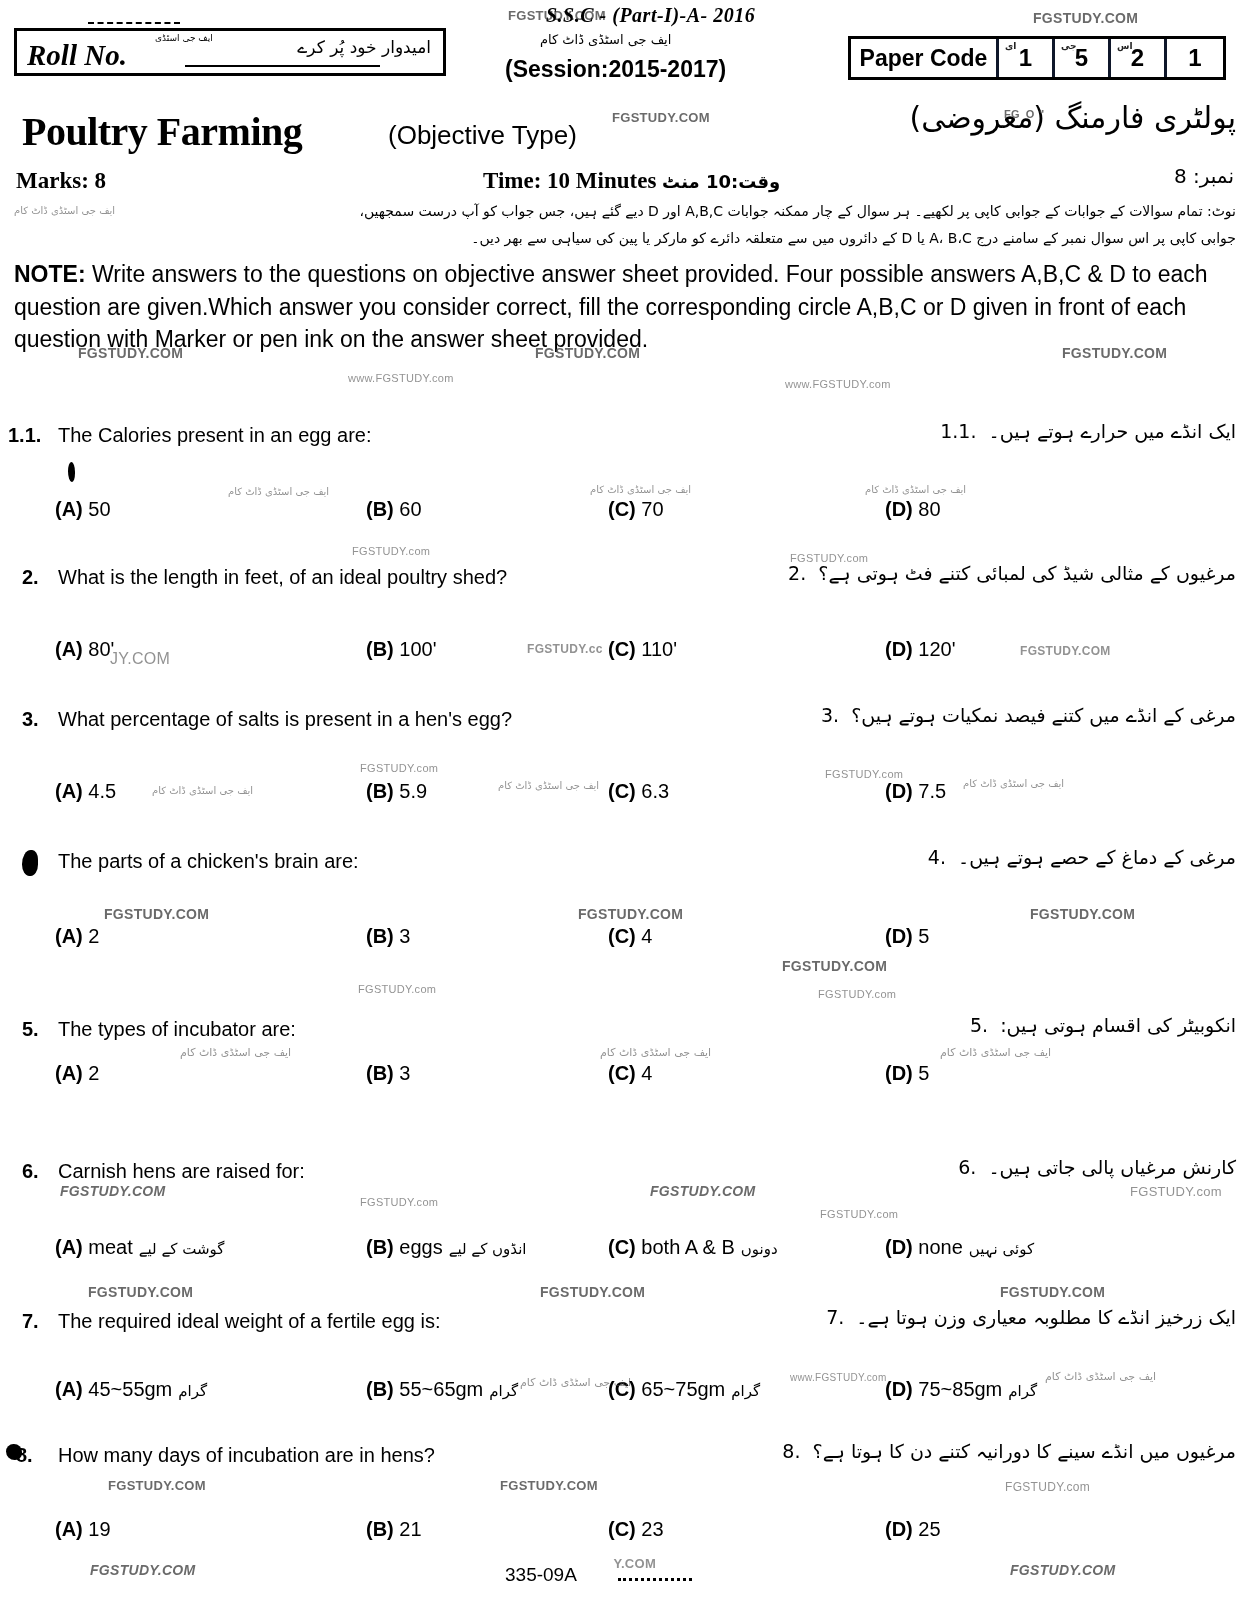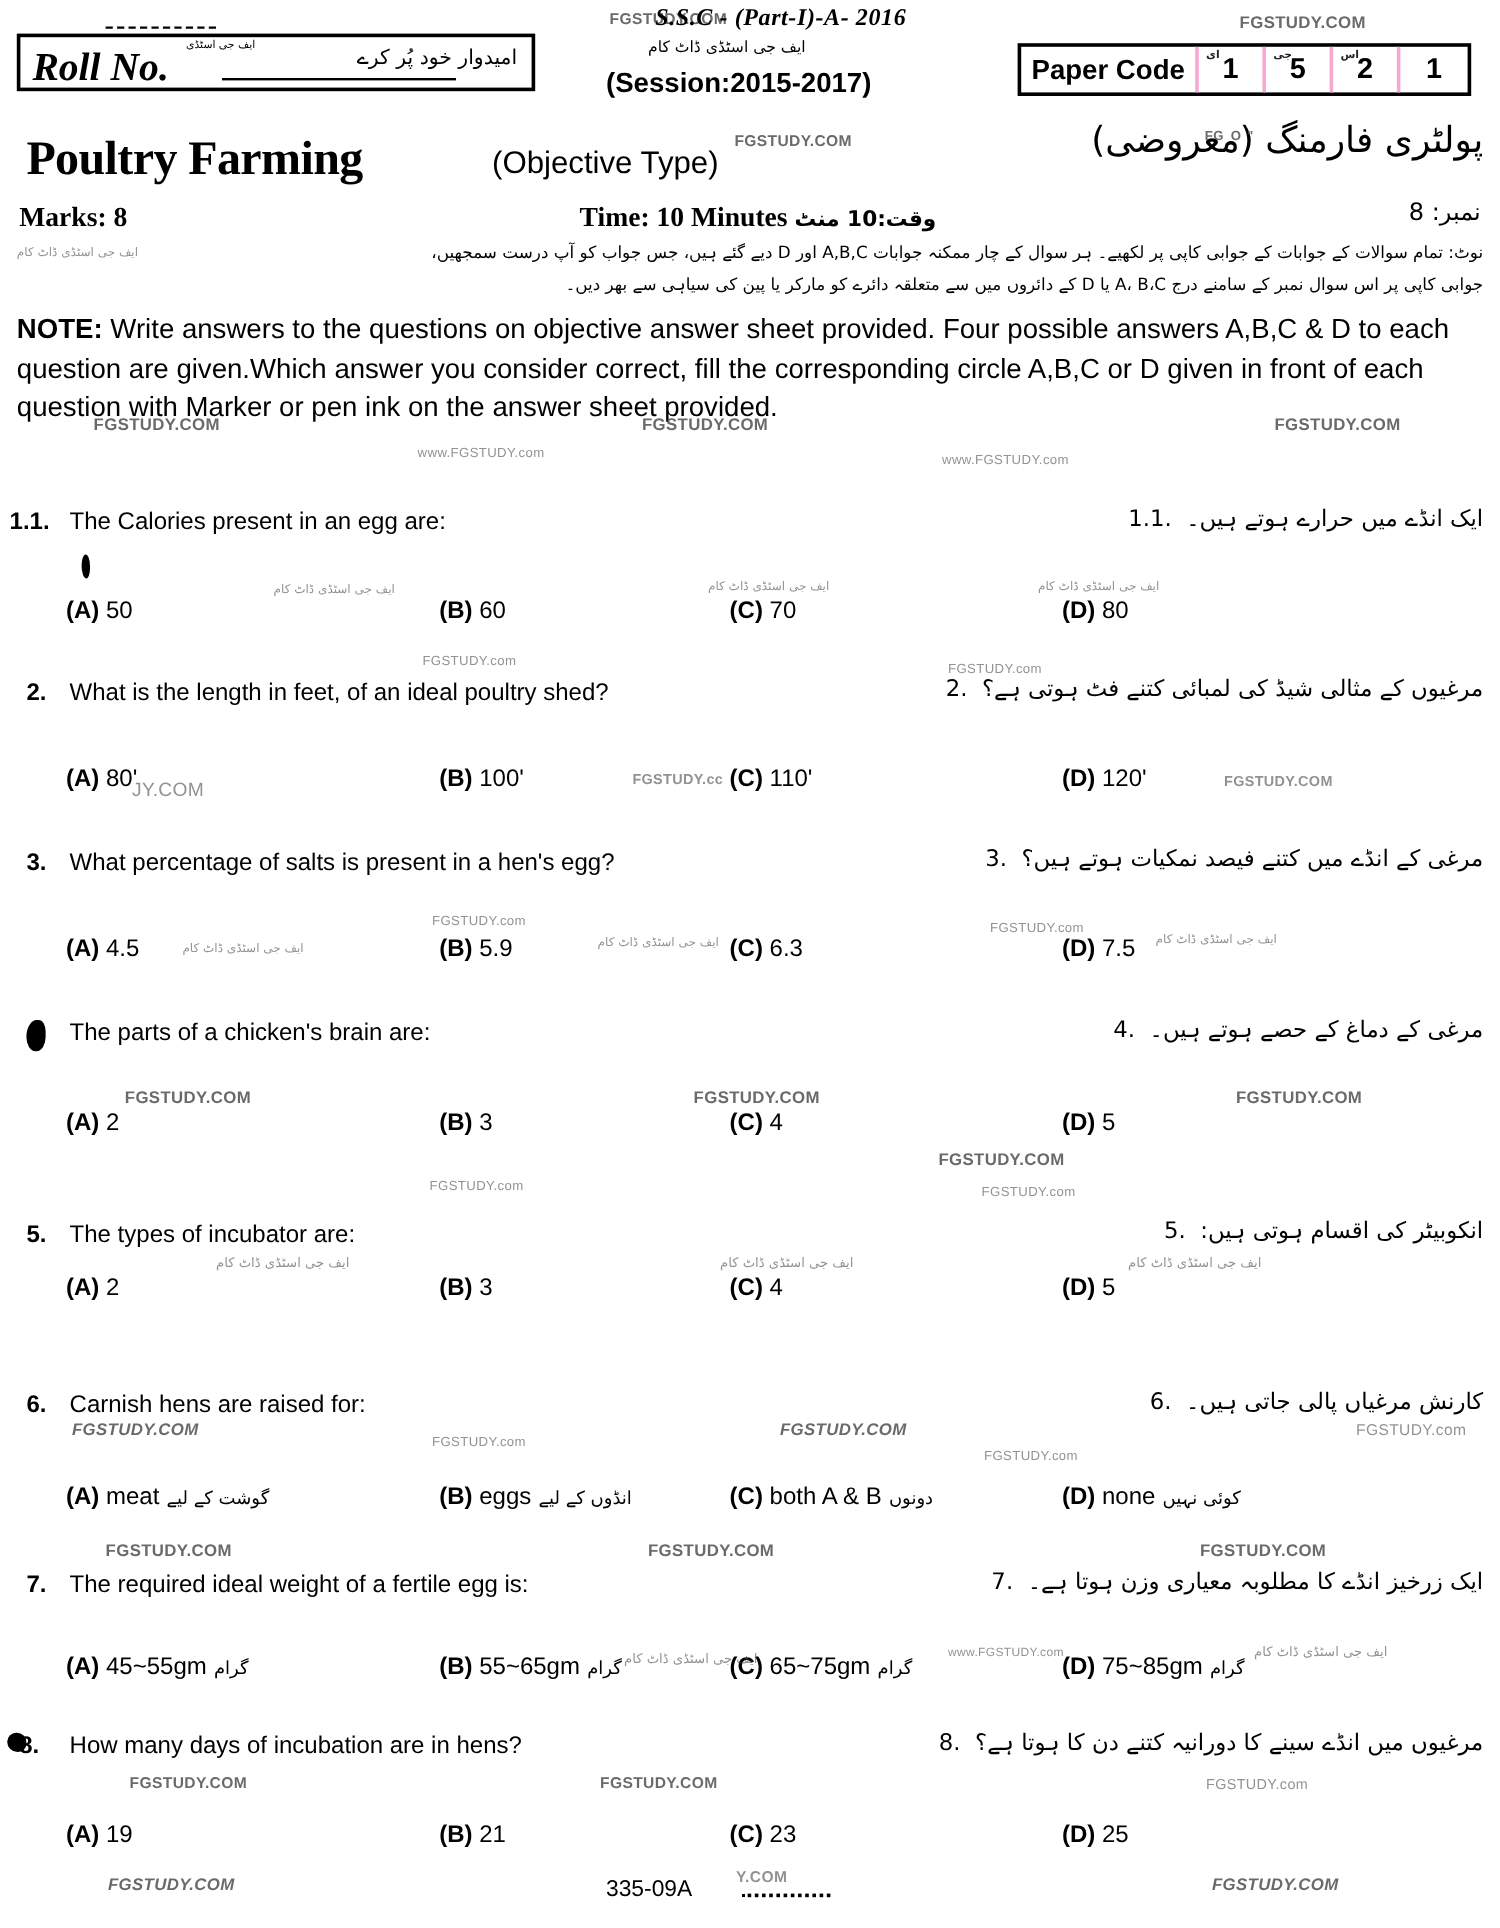--- a/index.html
+++ b/index.html
@@ -41,21 +41,21 @@
     left: 14px; top: 28px;
     width: 432px; height: 48px;
     border: 3px solid #000;
     box-sizing: border-box;
   }
   .rollbox .rolllabel {
     position: absolute; left: 10px; top: 8px;
     font-family: "Liberation Serif", serif;
     font-style: italic;
     font-weight: bold;
-    font-size: 33px;
+    font-size: 29px;
   }
   .rollbox .rolline {
     position: absolute; left: 168px; top: 34px;
     width: 195px; height: 0;
     border-bottom: 2px solid #000;
   }
   .rollbox .urdu-fill {
     position: absolute; right: 12px; top: 6px;
     font-size: 17px;
     direction: rtl;
@@ -93,21 +93,21 @@
   }
 
   .codebox {
     position: absolute; left: 848px; top: 36px;
     height: 44px;
     display: flex;
     border: 3px solid #000;
     box-sizing: border-box;
   }
   .codebox .cell {
-    border-right: 3px solid #f9a8d4;
+    border-right: 3px solid #0f172a;
     display: flex; align-items: center; justify-content: center;
     font-weight: bold;
     box-sizing: border-box;
   }
   .codebox .cell:last-child { border-right: none; }
   .codebox .label {
     width: 148px; font-size: 23px;
     font-family: "Liberation Sans", sans-serif;
   }
   .codebox .digit {
@@ -124,21 +124,21 @@
 
   
   .subject {
     position: absolute; left: 22px; top: 108px;
     font-family: Liberation Serif, serif;
     font-weight: bold;
     font-size: 40px;
     letter-spacing: -.5px;
   }
   .objtype {
-    position: absolute; left: 410px; top: 120px;
+    position: absolute; left: 388px; top: 120px;
     font-family: "Liberation Sans", sans-serif;
     font-size: 26px;
   }
   .urdu-title {
     position: absolute; right: 14px; top: 100px;
     font-size: 30px; direction: rtl;
     font-family: "DejaVu Sans", sans-serif;
     white-space: nowrap;
   }
   .marks {

